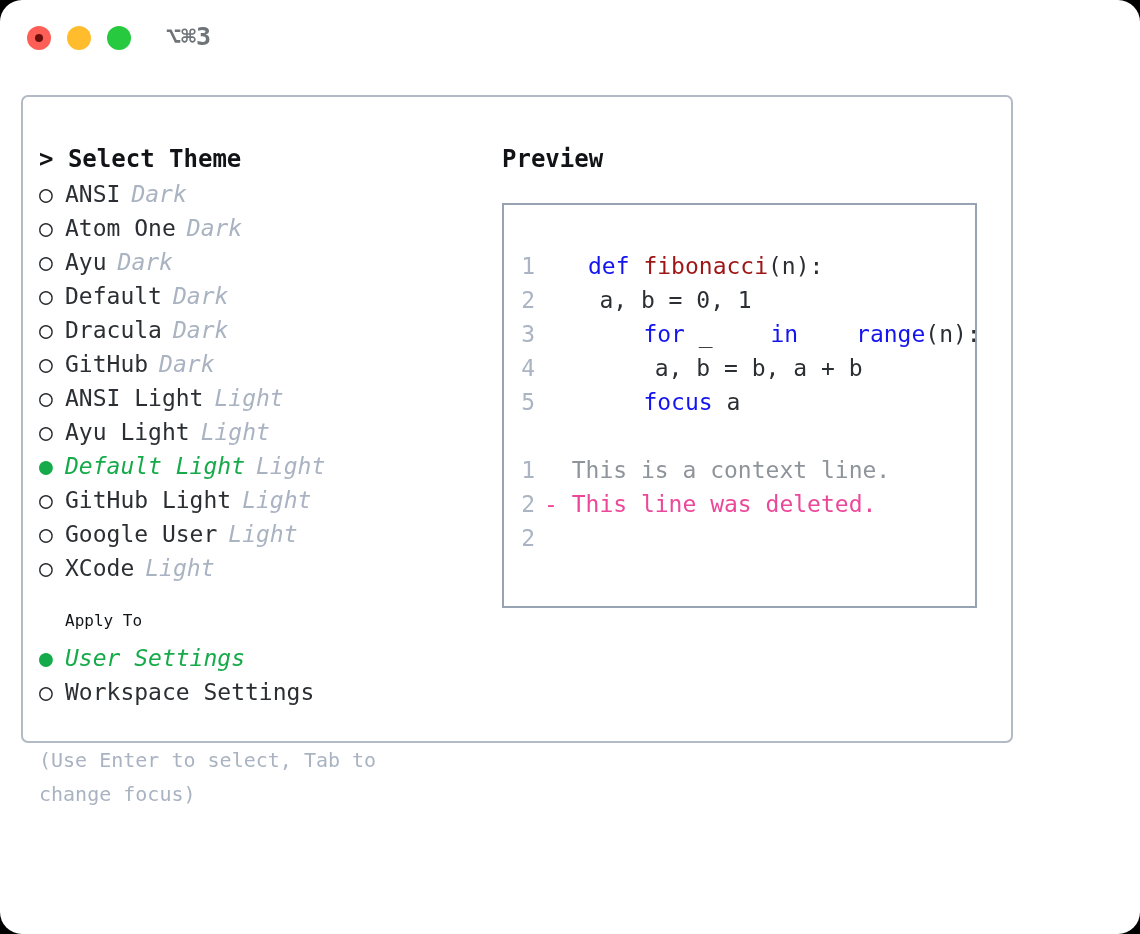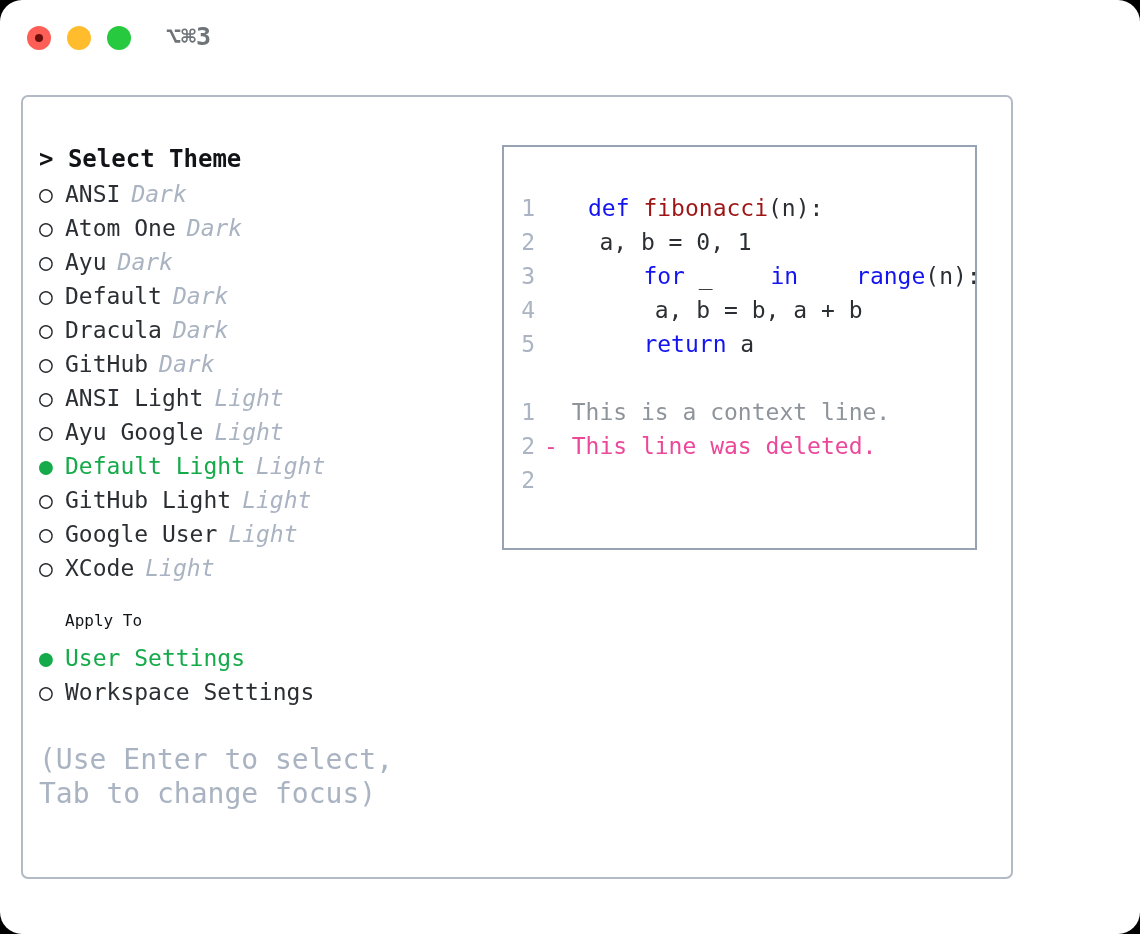--- a/index.html
+++ b/index.html
@@ -66,21 +66,21 @@
     letter-spacing: 0px;
     white-space: pre;
   }
 
   
   .panel {
     position: absolute;
     left: 21px;
     top: 95px;
     width: 992px;
-    height: 784px;
+    height: 648px;
     border: 2px solid #b2bac6;
     border-radius: 7px;
     box-sizing: border-box;
     background: #ffffff;
   }
 
   
   .left-col {
     position: absolute;
     left: 16px;
@@ -109,36 +109,37 @@
     flex: 0 0 26px;
     color: #2b2f33;
     font-size: 23px;
   }
   .marker.sel { color: #16ab4a; }
   .label {
     color: #2b2f33;
   }
   .label.sel {
     color: #16ab4a;
+    font-style: italic;
   }
   .variant {
     color: #a9b3c1;
     padding-left: 11px;
     font-style: italic;
   }
   .section-label {
     padding-left: 26px;
     color: #111316;
     font-size: 16px;
   }
   .spacer-sm { height: 22px; }
   .spacer-md { height: 30px; }
   .hint {
     color: #a9b3c1;
-    font-size: 28px;
+    font-size: 20px;
     line-height: 34px;
     width: 420px;
     white-space: pre-wrap;
   }
 
   
   .right-col {
     position: absolute;
     left: 479px;
     top: 48px;
@@ -200,21 +201,21 @@
     <div class="left-col">
       <div class="heading">&gt; Select Theme</div>
       <div id="theme-list">
           <div class="row"><span class="marker">○</span><span class="label">ANSI</span><span class="variant">Dark</span></div>
           <div class="row"><span class="marker">○</span><span class="label">Atom One</span><span class="variant">Dark</span></div>
           <div class="row"><span class="marker">○</span><span class="label">Ayu</span><span class="variant">Dark</span></div>
           <div class="row"><span class="marker">○</span><span class="label">Default</span><span class="variant">Dark</span></div>
           <div class="row"><span class="marker">○</span><span class="label">Dracula</span><span class="variant">Dark</span></div>
           <div class="row"><span class="marker">○</span><span class="label">GitHub</span><span class="variant">Dark</span></div>
           <div class="row"><span class="marker">○</span><span class="label">ANSI Light</span><span class="variant">Light</span></div>
-          <div class="row"><span class="marker">○</span><span class="label">Ayu Google</span><span class="variant">Light</span></div>
+          <div class="row"><span class="marker">○</span><span class="label">Ayu Light</span><span class="variant">Light</span></div>
           <div class="row"><span class="marker sel">●</span><span class="label sel">Default Light</span><span class="variant">Light</span></div>
           <div class="row"><span class="marker">○</span><span class="label">GitHub Light</span><span class="variant">Light</span></div>
           <div class="row"><span class="marker">○</span><span class="label">Google User</span><span class="variant">Light</span></div>
           <div class="row"><span class="marker">○</span><span class="label">XCode</span><span class="variant">Light</span></div>
         </div>
 
       <div class="spacer-sm"></div>
 
       <div class="row">
         <span class="section-label">Apply To</span>
@@ -223,27 +224,28 @@
           <div class="row"><span class="marker sel">●</span><span class="label sel">User Settings</span></div>
           <div class="row"><span class="marker">○</span><span class="label">Workspace Settings</span></div>
         </div>
 
       <div class="spacer-md"></div>
 
       <div class="hint">(Use Enter to select, Tab to change focus)</div>
     </div>
 
     <div class="right-col">
+      <div class="preview-title">Preview</div>
       <div class="preview-box">
         <div id="code-block">
             <div class="code-line"><span class="lineno">1</span><span class="code-txt"><span class="kw">def </span><span class="fn">fibonacci</span><span class="plain">(n):</span></span></div>
             <div class="code-line"><span class="lineno">2</span><span class="code-txt"><span class="plain">    a, b = 0, 1</span></span></div>
             <div class="code-line"><span class="lineno">3</span><span class="code-txt"><span class="plain">    </span><span class="kw">for</span><span class="plain"> _ </span><span class="kw">in</span><span class="plain"> </span><span class="kw">range</span><span class="plain">(n):</span></span></div>
             <div class="code-line"><span class="lineno">4</span><span class="code-txt"><span class="plain">        a, b = b, a + b</span></span></div>
-            <div class="code-line"><span class="lineno">5</span><span class="code-txt"><span class="plain">    </span><span class="kw">return</span><span class="plain"> a</span></span></div>
+            <div class="code-line"><span class="lineno">5</span><span class="code-txt"><span class="plain">    </span><span class="kw">focus</span><span class="plain"> a</span></span></div>
           </div>
         <div class="blank-line"></div>
         <div id="diff-block">
             <div class="code-line"><span class="lineno">1</span><span class="ctx">  This is a context line.</span></div>
             <div class="code-line"><span class="lineno">2</span><span class="del">- This line was deleted.</span></div>
             <div class="code-line"><span class="lineno">2</span></div>
           </div>
       </div>
     </div>
 

